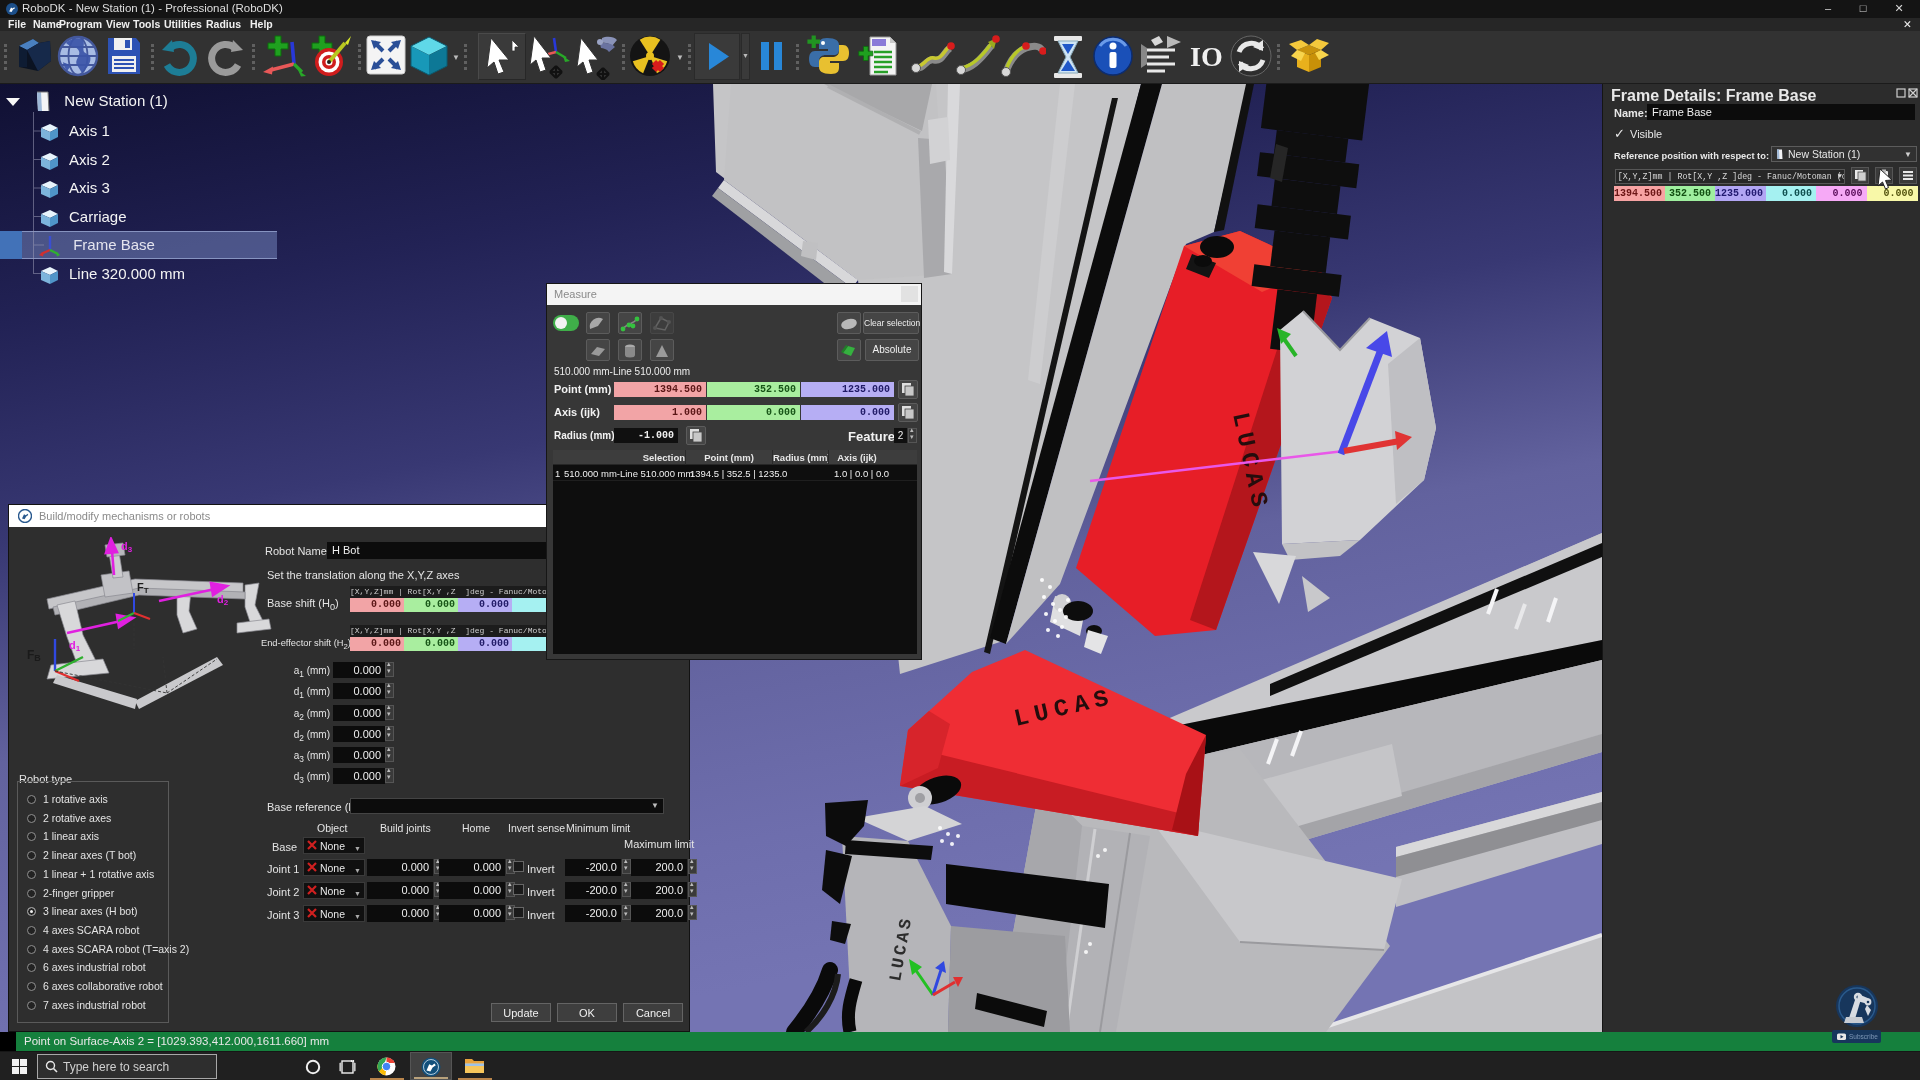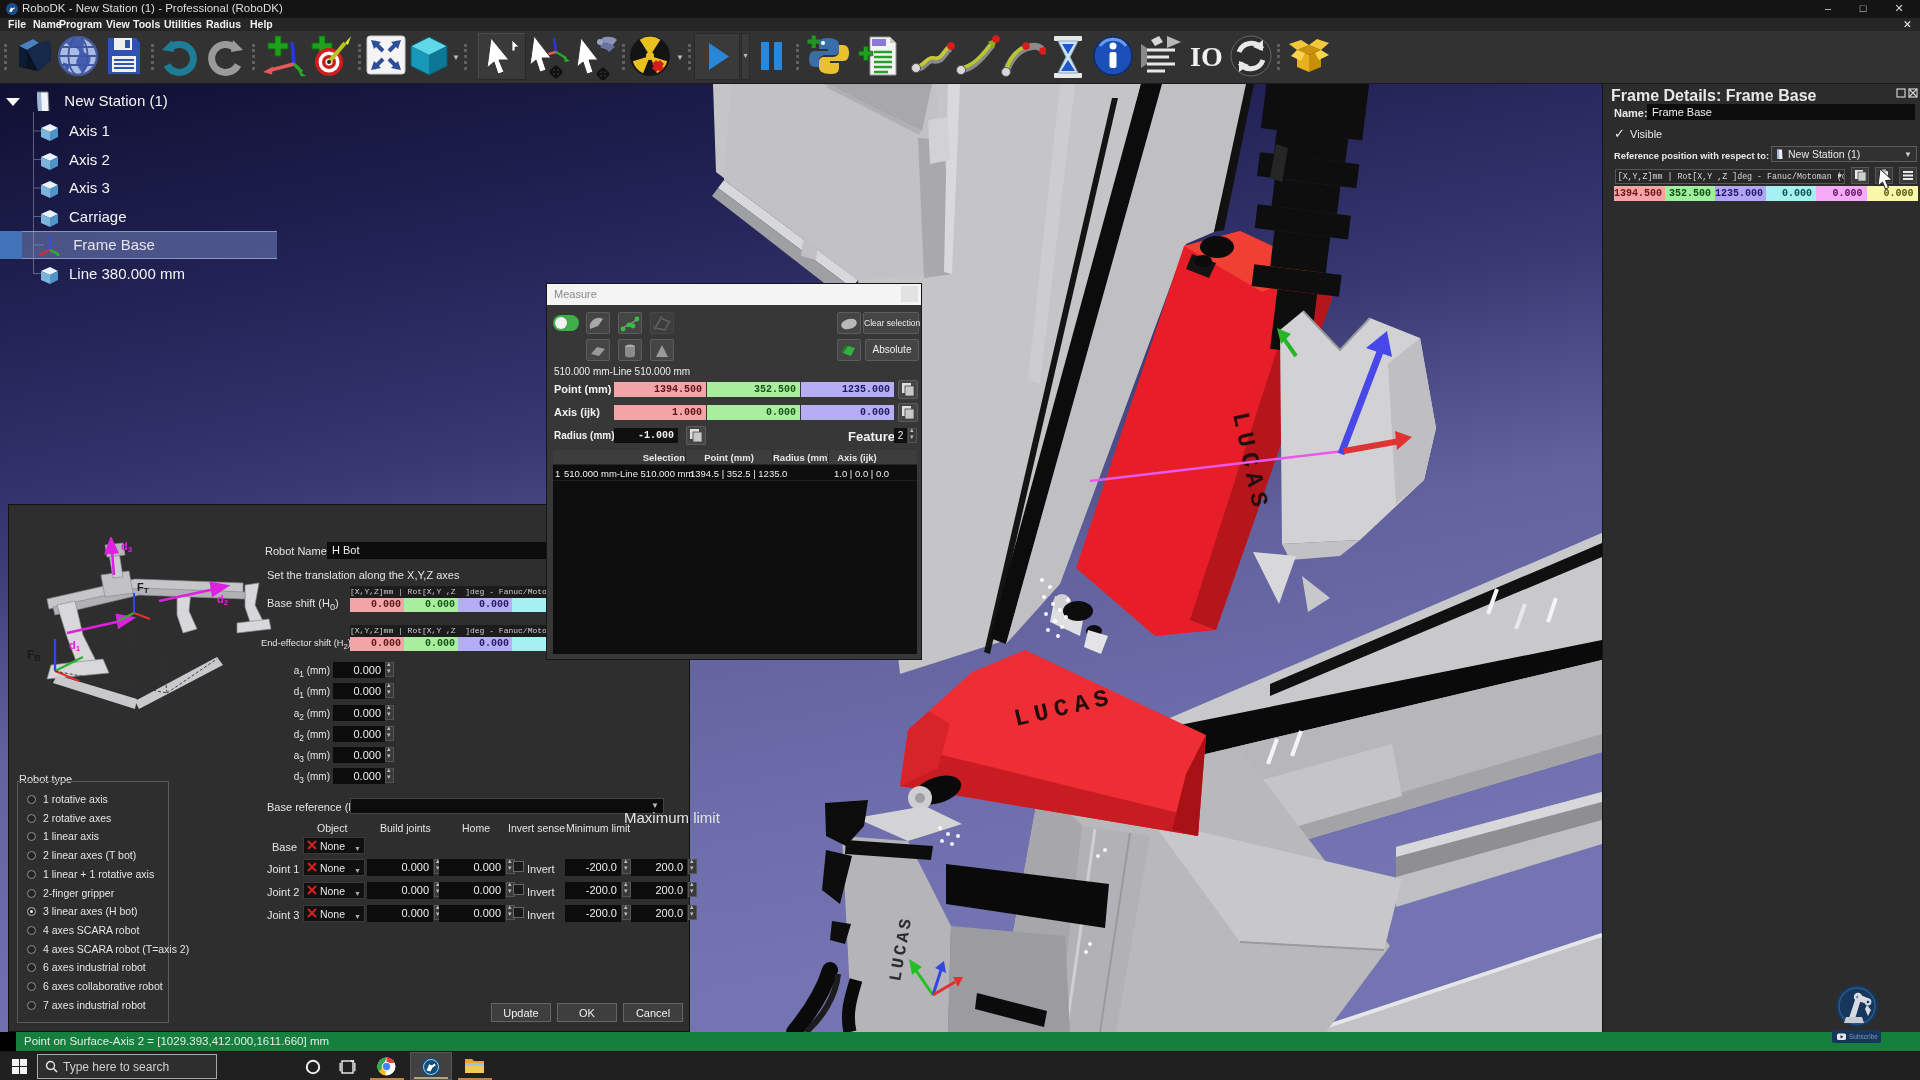--- a/index.html
+++ b/index.html
@@ -533,21 +533,21 @@
         <path d="M1,21 L6,17.5 L5,22.5 Z" fill="#d03030"></path>
         <path d="M12,16 L20,20" stroke="#30b030" stroke-width="2.4"></path>
         <path d="M22,21 L18,17.5 L19,22.5 Z" fill="#30b030"></path>
       </svg>
     <span style="color:#e4e4ee">Frame Base</span>
   </div>
   <div class="trow" style="left:38px;top:175.5px"><svg width="23" height="22" viewBox="0 0 23 22" style="margin-right:8px">
         <path d="M3,7 L12,3 L20,7 L12,11 Z" fill="#e8f4fc"></path>
         <path d="M3,7 L12,11 L12,20 L3,16 Z" fill="#7db4dc"></path>
         <path d="M12,11 L20,7 L20,16 L12,20 Z" fill="#4f94c8"></path>
-      </svg><span>Line 380.000 mm</span></div>
+      </svg><span>Line 320.000 mm</span></div>
 </div>
 
 <div id="rpanel">
   <div class="abs" style="left:8px;top:3px;font-size:16px;font-weight:bold">Frame Details: Frame Base</div>
   <svg class="abs" style="left:293px;top:4px" width="22" height="10" viewBox="0 0 22 10">
       <g stroke="#cfcfcf" stroke-width="1.2" fill="none">
         <rect x="1" y="1" width="8" height="8"></rect>
         <rect x="13" y="1" width="8" height="8"></rect>
         <path d="M13,1 L21,9 M21,1 L13,9"></path>
       </g>
@@ -680,20 +680,27 @@
     <div style="position:absolute;left:0;top:16px;width:364px;height:15px;color:#f0f0f0;font-size:9.5px;border-bottom:1px solid #1f1f1f;white-space:nowrap;line-height:15px">
       <span style="position:absolute;left:2px">1</span>
       <span style="position:absolute;left:11px">510.000 mm-Line 510.000 mm</span>
       <span style="position:absolute;left:137px">1394.5 | 352.5 | 1235.0</span>
       <span style="position:absolute;left:281px">1.0 | 0.0 | 0.0</span>
     </div>
   </div>
 </div>
 
 <div id="build">
+  <div class="dlgtitle" style="height:22px;background:#ffffff">
+    <svg class="abs" style="left:9px;top:4px" width="14" height="14" viewBox="0 0 14 14">
+        <circle cx="7" cy="7" r="6.5" fill="none" stroke="#2a5a8f" stroke-width="1.4"></circle>
+        <path d="M4,9.5 L6,5.2 L7.8,6.2 L9.5,4.8 L10.3,6 L8.2,7.6 L6.6,10.2 Z" fill="#2a5a8f"></path>
+      </svg>
+    <span style="position:absolute;left:30px;top:5px">Build/modify mechanisms or robots</span>
+  </div>
 
   <svg class="abs" style="left:8px;top:32px" width="255" height="185" viewBox="0 0 255 185">
     <g fill="#d8d8da" stroke="#8a8a90" stroke-width="0.7">
       <path d="M228,48 L242,46 L238,68 L246,84 L234,88 L228,70 Z"></path>
       <path d="M220,86 L252,82 L254,92 L220,96 Z"></path>
       <path d="M160,56 L174,54 L172,74 L180,92 L166,96 L160,78 Z"></path>
       <path d="M30,62 L118,42 L226,46 L226,56 L120,52 L32,72 Z" fill="#c6c6c9"></path>
       <path d="M36,70 L122,51 L228,55 L228,62 L122,58 L38,78 Z" fill="#b2b2b6"></path>
       <path d="M40,68 L58,64 L66,98 L80,126 L62,132 L50,100 Z"></path>
       <path d="M34,128 L86,122 L92,136 L30,142 Z"></path>
@@ -779,21 +786,21 @@
   <div class="abs lbl" style="left:258px;top:296px">Base reference (F<sub>0</sub>)</div>
   <div class="abs din" style="left:341px;top:293px;width:314px;height:16px;border:1px solid #444">
       <span style="position:absolute;right:4px;top:2px;font-size:8px;color:#bbb">▼</span>
     </div>
 
   <div class="abs lbl" style="left:308px;top:317px;font-size:10.5px">Object</div>
   <div class="abs lbl" style="left:371px;top:317px;font-size:10.5px">Build joints</div>
   <div class="abs lbl" style="left:453px;top:317px;font-size:10.5px">Home</div>
   <div class="abs lbl" style="left:499px;top:317px;font-size:10.5px">Invert sense</div>
   <div class="abs lbl" style="left:557px;top:317px;font-size:10.5px">Minimum limit</div>
-  <div class="abs lbl" style="left:615px;top:304px;font-size:15px">Maximum limit</div>
+  <div class="abs lbl" style="left:615px;top:333px;font-size:11px">Maximum limit</div>
 
   <div class="abs lbl" style="left:263px;top:336px">Base</div>
   <div class="abs nd" style="left:294px;top:332px"><svg width="10" height="10" viewBox="0 0 10 10">
         <path d="M1,1 L9,9 M9,1 L1,9" stroke="#d02020" stroke-width="2.2"></path>
       </svg> None<span class="ca">▼</span></div>
 
   <div class="abs lbl" style="left:258px;top:358px">Joint 1</div>
   <div class="abs nd" style="left:294px;top:354px"><svg width="10" height="10" viewBox="0 0 10 10">
         <path d="M1,1 L9,9 M9,1 L1,9" stroke="#d02020" stroke-width="2.2"></path>
       </svg> None<span class="ca">▼</span></div>

